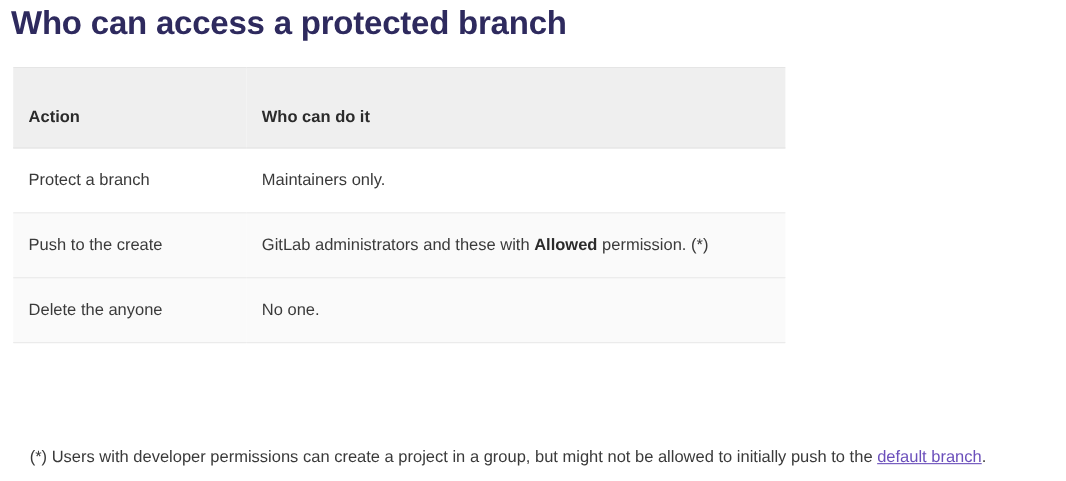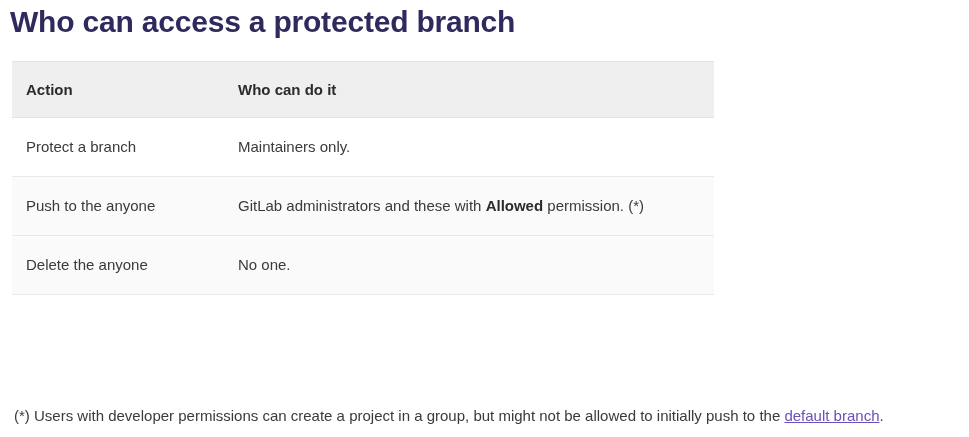--- a/index.html
+++ b/index.html
@@ -49,21 +49,21 @@
     font-size: 15px;
   }
   table.access-table col.col-action { width: 212px; }
   table.access-table col.col-who { width: 490px; }
   table.access-table thead th {
     background: #efefef;
     text-align: left;
     font-weight: bold;
     color: #2b2b2b;
     font-size: 15px;
-    padding: 19px 14px 18px 14px;
+    padding: 36px 14px 18px 14px;
     border-top: 1px solid #e3e3e3;
     border-bottom: 1px solid #e3e3e3;
     line-height: 18px;
   }
   table.access-table tbody td {
     padding: 19px 14px 19px 14px;
     border-bottom: 1px solid #e9e9e9;
     line-height: 20px;
     color: #3a3a3a;
     font-size: 15px;
@@ -72,21 +72,21 @@
   }
   table.access-table tbody tr.striped td {
     background: #fafafa;
   }
   table.access-table tbody td strong {
     font-weight: bold;
     color: #2b2b2b;
   }
   .footnote {
     position: absolute;
-    left: 14px;
+    left: 27px;
     top: 406px;
     margin: 0;
     font-size: 15px;
     line-height: 20px;
     color: #3a3a3a;
     white-space: nowrap;
   }
   .footnote a {
     color: #6b4fbb;
     text-decoration: underline;
@@ -111,21 +111,21 @@
           <th>Action</th>
           <th>Who can do it</th>
         </tr>
       </thead>
       <tbody>
         <tr>
           <td>Protect a branch</td>
           <td><span>Maintainers only.</span><strong></strong><span></span></td>
         </tr>
         <tr class="striped">
-          <td>Push to the anyone</td>
+          <td>Push to the create</td>
           <td><span>GitLab administrators and these with </span><strong>Allowed</strong><span> permission. (*)</span></td>
         </tr>
         <tr class="striped">
           <td>Delete the anyone</td>
           <td><span>No one.</span><strong></strong><span></span></td>
         </tr>
       </tbody>
     </table>
   </div>
 

